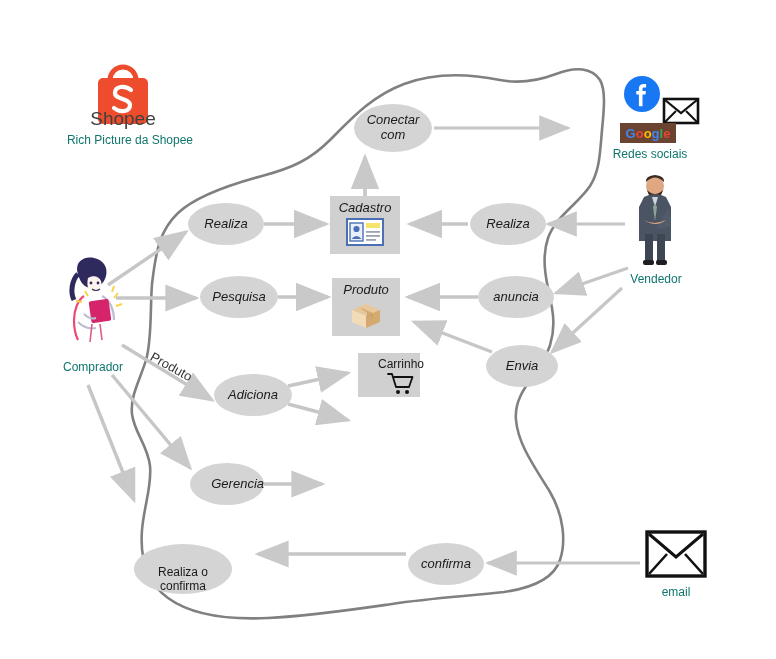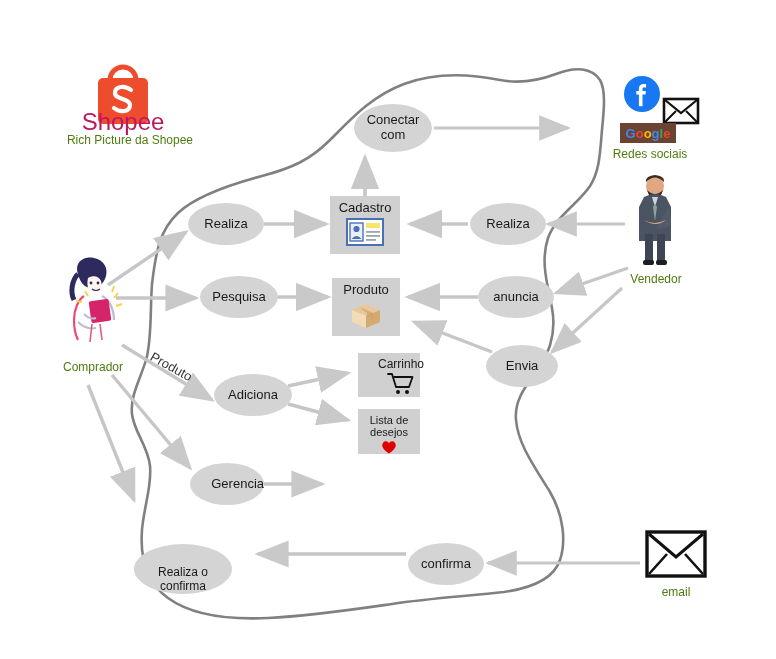--- a/index.html
+++ b/index.html
@@ -7,23 +7,23 @@
        font-family:"Liberation Sans","DejaVu Sans",sans-serif;}
   #stage{position:relative;width:776px;height:659px;background:#fff;}
   svg.layer{position:absolute;left:0;top:0;width:776px;height:659px;overflow:visible;}
   .node{position:absolute;display:flex;align-items:center;justify-content:center;
         text-align:center;color:#1a1a1a;}
   .ellipse{background:#d4d4d4;border-radius:50%;}
   .ellipse span{display:block;line-height:1.15;}
   .box{background:#d0d0d0;flex-direction:column;justify-content:flex-start;
        padding-top:5px;box-sizing:border-box;}
   .box .lbl{line-height:1.12;}
-  .cap{position:absolute;color:#4d7c0f;text-align:center;}
+  .cap{position:absolute;color:#0f766e;text-align:center;}
   .logo-wrap{position:absolute;}
-  .fs13{font-size:13px;}
+  .fs13{font-size:13px;font-style:italic;}
   .fs12{font-size:12px;}
   .fs11{font-size:11px;}
   .prod-label{position:absolute;font-size:13px;color:#333;
               transform:rotate(29deg);transform-origin:left top;}
 </style>
 </head>
 <body>
 
 <div id="stage">
 
@@ -104,21 +104,21 @@
     <line x1="406" y1="554" x2="258" y2="554" stroke="#c6c6c6" stroke-width="3.4" marker-end="url(#ahd)"></line>
   </svg>
 
   <div class="logo-wrap" style="left:92px;top:62px;width:62px;height:66px;">
     <svg width="62" height="66" viewBox="0 0 62 66">
       <path d="M18 18 a13 13 0 0 1 26 0" fill="none" stroke="#ee4d2d" stroke-width="5"></path>
       <rect x="6" y="16" width="50" height="46" rx="5" fill="#ee4d2d"></rect>
       <path d="M39 28 c-6-5-16-4-16 3 0 7 15 5 15 12 0 7-10 8-16 3" fill="none" stroke="#ffffff" stroke-width="4.2" stroke-linecap="round"></path>
     </svg>
   </div>
-  <div class="cap" style="left:60px;top:110px;width:126px;font-size:24px;color:#be185d;top:108px;">Shopee</div>
+  <div class="cap" style="left:60px;top:110px;width:126px;font-size:19px;color:#404040;top:108px;">Shopee</div>
   <div class="cap fs12" style="left:50px;top:133px;width:160px;">Rich Picture da Shopee</div>
 
   <div class="logo-wrap" style="left:58px;top:252px;width:72px;height:96px;">
     <svg width="72" height="96" viewBox="0 0 72 96">
       <path d="M20 22 c-4-12 6-18 16-16 10 2 14 10 12 18 -2 8-8 12-14 12 -8 0-12-6-14-14z" fill="#2f2a5e"></path>
       <path d="M20 22 c-6 6-8 18-4 26" fill="none" stroke="#2f2a5e" stroke-width="5"></path>
       <path d="M30 26 c5-3 11-2 13 3 2 6-2 11-7 11 -5 0-8-5-6-14z" fill="#fdf3ef"></path>
       <circle cx="33" cy="31" r="1.4" fill="#2f2a5e"></circle>
       <circle cx="40" cy="31" r="1.4" fill="#2f2a5e"></circle>
       <path d="M34 37 q4 3 8 0" fill="none" stroke="#2f2a5e" stroke-width="1.2"></path>
@@ -257,24 +257,17 @@
 
   <div class="node box" style="left:358px;top:353px;width:62px;height:44px;padding-left:24px;">
     <div class="lbl fs12">Carrinho</div>
     <svg width="30" height="24" viewBox="0 0 30 24" style="margin-top:1px;">
       <path d="M2 2 h4 l4 13 h13 l3.5-10 h-18" fill="none" stroke="#111" stroke-width="1.8" stroke-linejoin="round" stroke-linecap="round"></path>
       <circle cx="12" cy="20" r="2" fill="#111"></circle>
       <circle cx="21" cy="20" r="2" fill="#111"></circle>
     </svg>
   </div>
 
-  <div class="node box" style="left:358px;top:409px;width:62px;height:45px;">
-    <div class="lbl fs11">Lista de</div>
-    <div class="lbl fs11">desejos</div>
-    <svg width="20" height="18" viewBox="0 0 20 18" style="margin-top:1px;">
-      <path d="M10 17 C2 11 0 7 2.5 3.6 C5 0.4 9 1.6 10 4.4 C11 1.6 15 0.4 17.5 3.6 C20 7 18 11 10 17z" fill="#e00000"></path>
-    </svg>
-  </div>
 
 
   <div class="prod-label" style="left:155px;top:349px;">Produto</div>
 
 </div>
 
 </body></html>

